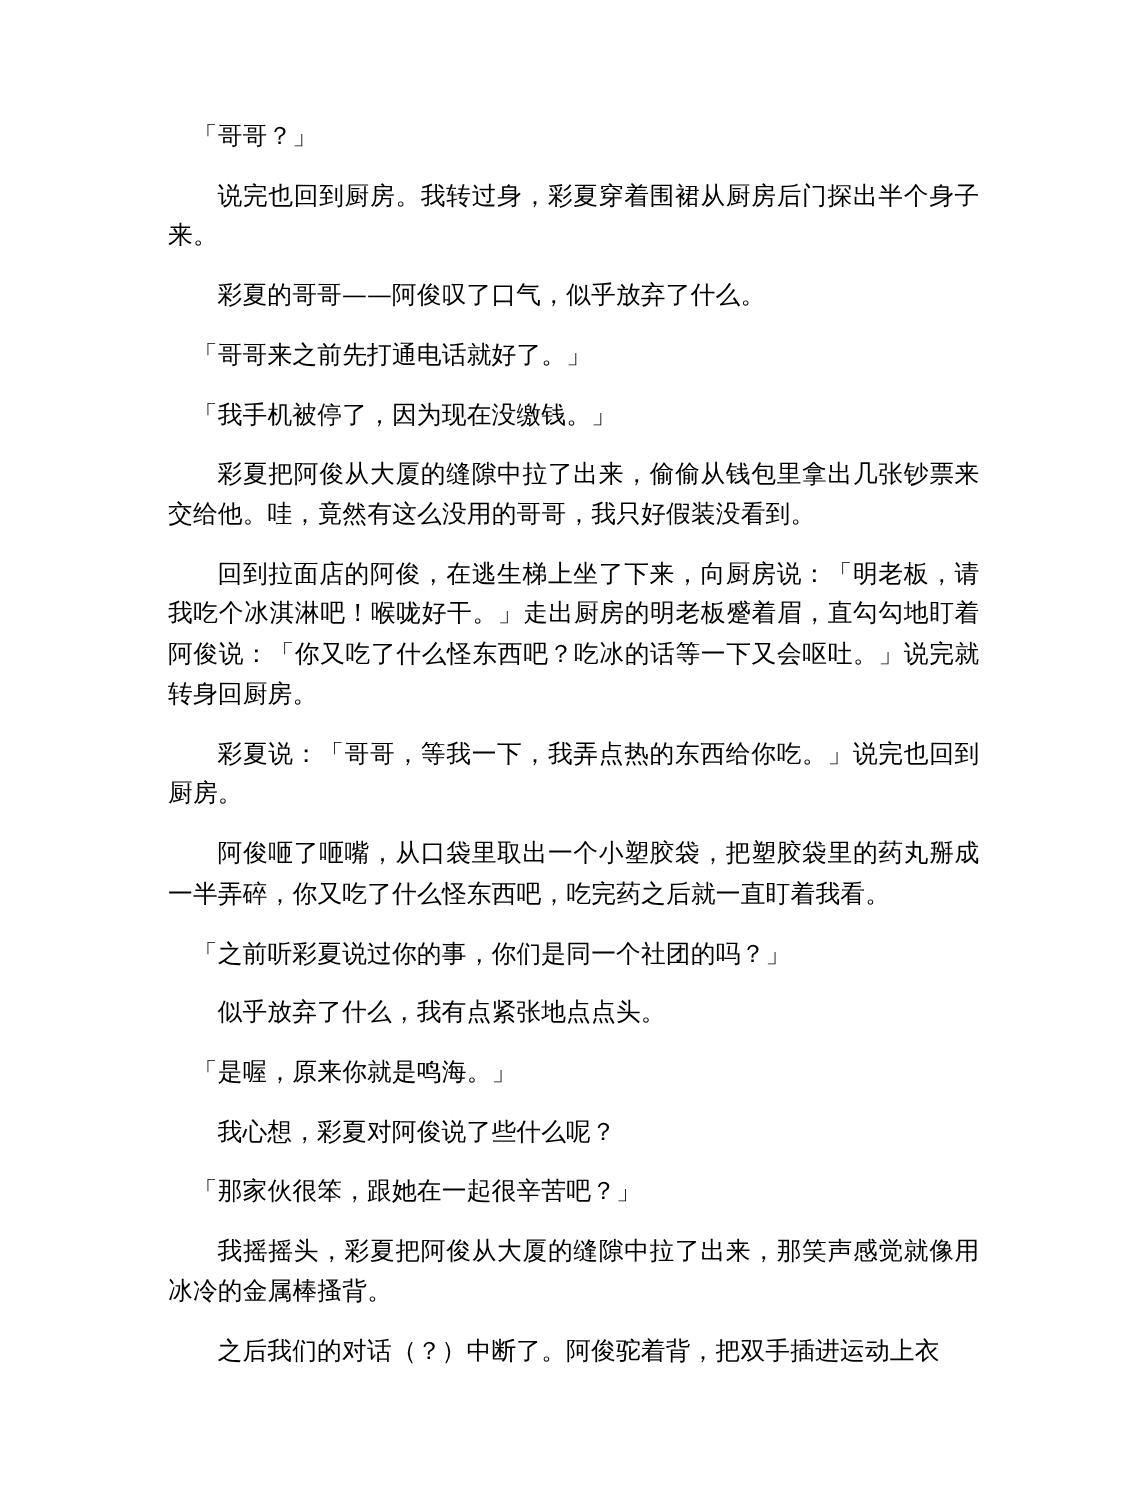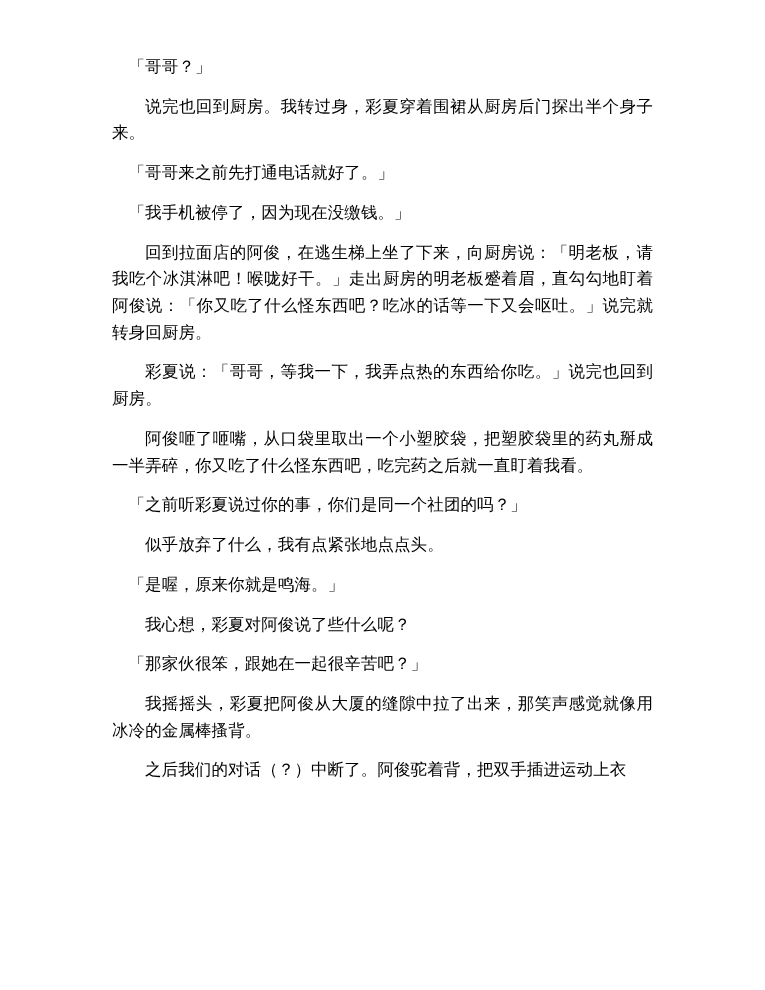--- a/index.html
+++ b/index.html
@@ -11,21 +11,21 @@
     width: 765px;
     height: 990px;
     font-family: "DejaVu Serif", "Liberation Serif", serif;
     color: #000000;
     overflow: hidden;
   }
   .page {
     box-sizing: border-box;
     width: 765px;
     height: 990px;
-    padding: 54px 112px 40px 112px;
+    padding: 78px 112px 40px 112px;
     background: #ffffff;
   }
   .doc-body {
     font-size: 16.5px;
     line-height: 1.62;
     letter-spacing: 0.1px;
     text-align: justify;
   }
   p.para {
     margin: 0 0 13px 0;
@@ -39,22 +39,24 @@
     margin-bottom: 17px;
   }
 </style>
 </head>
 <body>
 
 <div class="page">
   <div class="doc-body">
     <p class="para quote">「哥哥？」</p>
     <p class="para">说完也回到厨房。我转过身，彩夏穿着围裙从厨房后门探出半个身子来。</p>
+    <p class="para">彩夏的哥哥——阿俊叹了口气，似乎放弃了什么。</p>
     <p class="para quote">「哥哥来之前先打通电话就好了。」</p>
     <p class="para quote">「我手机被停了，因为现在没缴钱。」</p>
+    <p class="para">彩夏把阿俊从大厦的缝隙中拉了出来，偷偷从钱包里拿出几张钞票来交给他。哇，竟然有这么没用的哥哥，我只好假装没看到。</p>
     <p class="para">回到拉面店的阿俊，在逃生梯上坐了下来，向厨房说：「明老板，请我吃个冰淇淋吧！喉咙好干。」走出厨房的明老板蹙着眉，直勾勾地盯着阿俊说：「你又吃了什么怪东西吧？吃冰的话等一下又会呕吐。」说完就转身回厨房。</p>
     <p class="para">彩夏说：「哥哥，等我一下，我弄点热的东西给你吃。」说完也回到厨房。</p>
     <p class="para">阿俊咂了咂嘴，从口袋里取出一个小塑胶袋，把塑胶袋里的药丸掰成一半弄碎，你又吃了什么怪东西吧，吃完药之后就一直盯着我看。</p>
     <p class="para quote">「之前听彩夏说过你的事，你们是同一个社团的吗？」</p>
     <p class="para">似乎放弃了什么，我有点紧张地点点头。</p>
     <p class="para quote">「是喔，原来你就是鸣海。」</p>
     <p class="para">我心想，彩夏对阿俊说了些什么呢？</p>
     <p class="para quote">「那家伙很笨，跟她在一起很辛苦吧？」</p>
     <p class="para">我摇摇头，彩夏把阿俊从大厦的缝隙中拉了出来，那笑声感觉就像用冰冷的金属棒搔背。</p>
     <p class="para">之后我们的对话（？）中断了。阿俊驼着背，把双手插进运动上衣</p>

